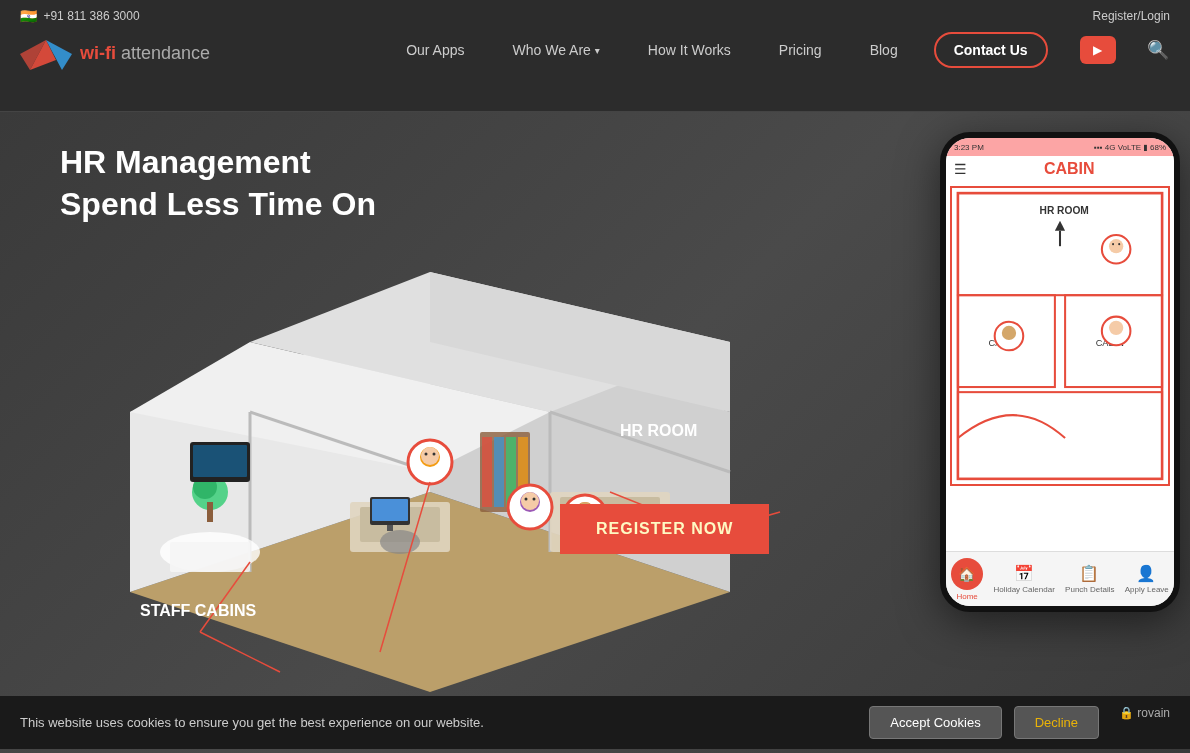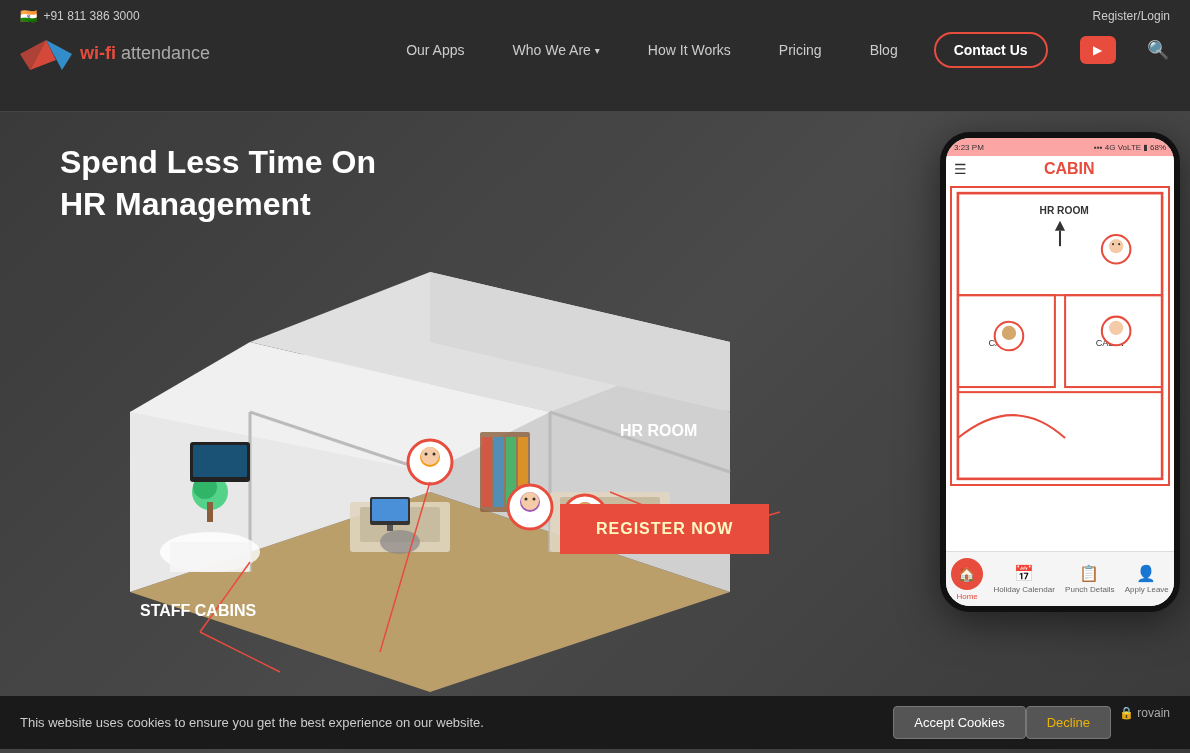--- a/index.html
+++ b/index.html
@@ -248,21 +248,21 @@
       display: flex;
       align-items: center;
       justify-content: space-between;
       padding: 0 20px;
       z-index: 100;
     }
     .cookie-text {
       color: #ccc;
       font-size: 13px;
     }
-    .cookie-buttons { display: flex; }
+    .cookie-buttons { display: flex; gap: 12px; }
     .cookie-btn {
       padding: 8px 20px;
       border-radius: 4px;
       border: none;
       font-size: 13px;
       cursor: pointer;
     }
     .cookie-btn.accept {
       background: #555;
       color: #fff;
@@ -327,22 +327,22 @@
     <a class="nav-link" href="#">Blog</a>
     <button class="contact-btn">Contact Us</button>
     <div class="youtube-icon"></div>
     <span class="search-icon-nav">🔍</span>
   </div>
 </nav>
 
 <div class="hero">
 
   <div class="hero-headline">
+    <div>HR Management</div>
     <div>Spend Less Time On</div>
-    <div>HR Management</div>
   </div>
 
   <div class="iso-container">
     <svg viewBox="0 0 760 480" width="760" height="480">
 
       <polygon points="80,380 380,480 680,380 380,280" fill="#c8a96e" opacity="0.9"></polygon>
 
       <polygon points="80,200 80,380 380,280 380,100" fill="#e8e8e8"></polygon>
 
       <polygon points="380,100 380,280 680,380 680,200" fill="#d0d0d0"></polygon>

